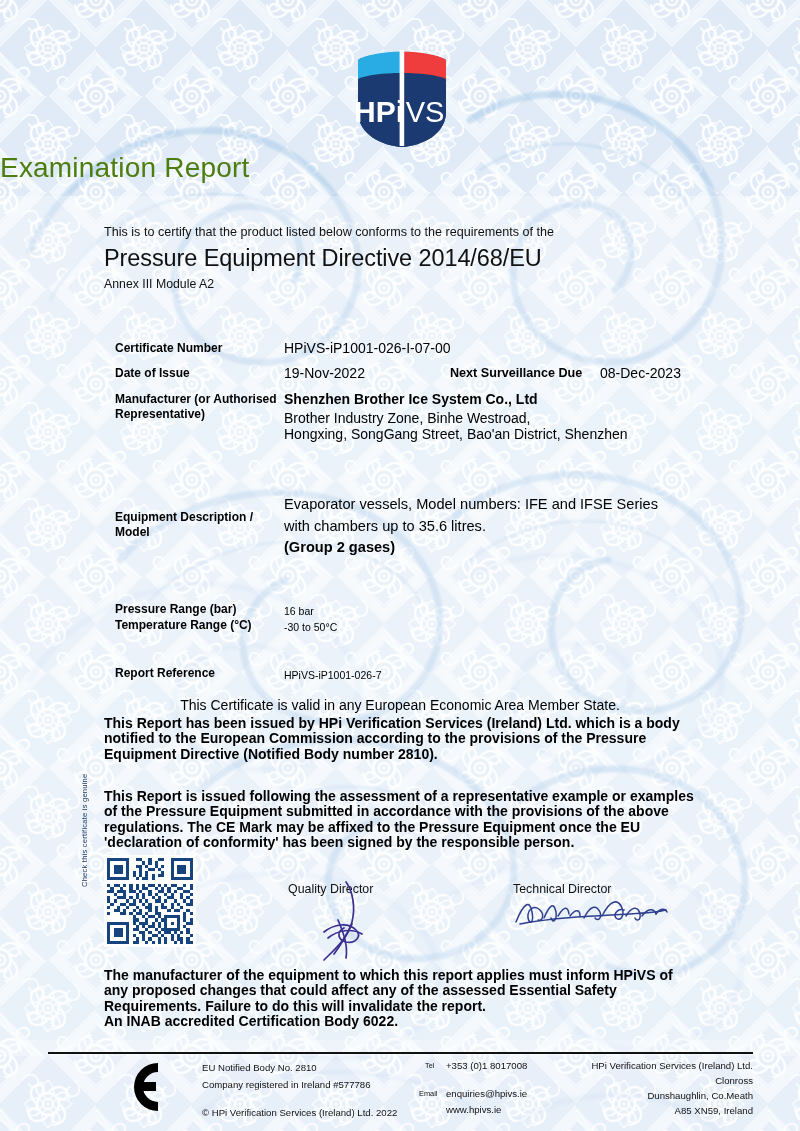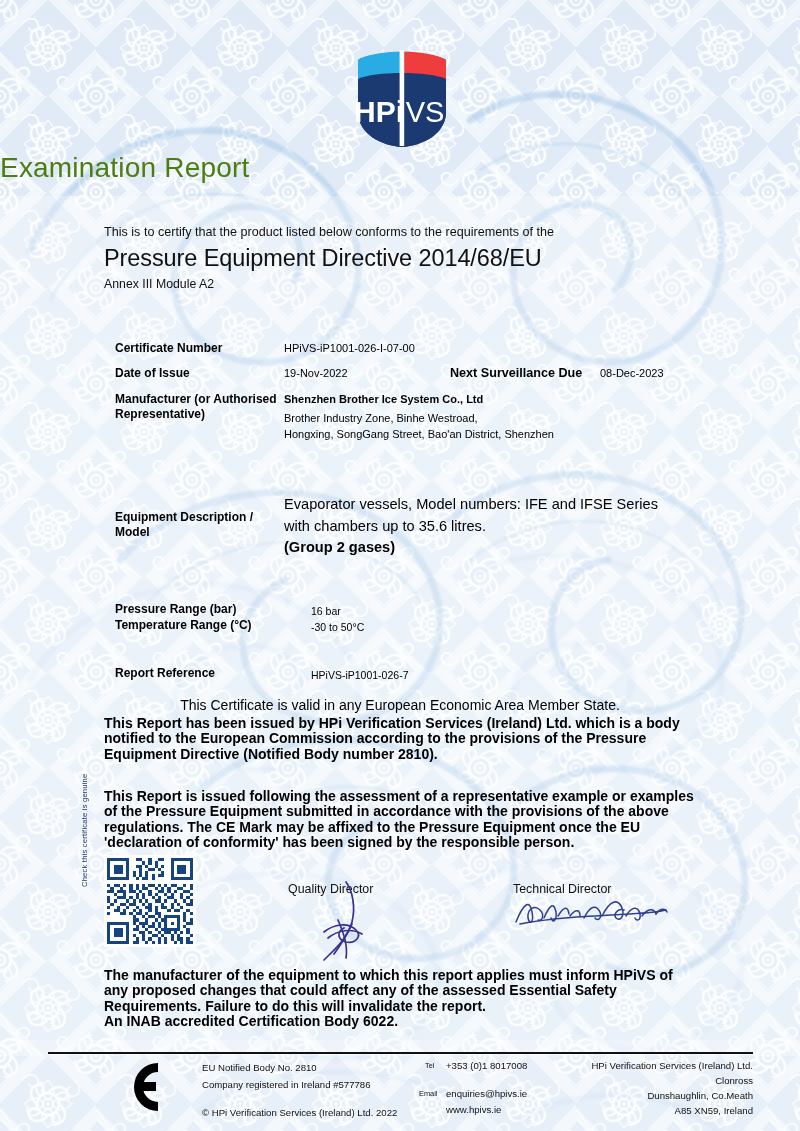--- a/index.html
+++ b/index.html
@@ -80,27 +80,27 @@
     font-size: 12px;
     font-weight: bold;
     color: #000;
     width: 180px;
     line-height: 15px;
     margin-left: 11px;
   }
   .field-value {
     position: absolute;
     left: 180px;
-    font-size: 11px;
+    font-size: 14px;
     color: #000;
     line-height: 15px;
     white-space: nowrap;
   }
   .field-value.bold { font-weight: bold; }
-  .field-value.small { font-size: 10.5px; margin-left: 27px; }
+  .field-value.small { font-size: 10.5px; }
   .field-value.big { font-size: 14.6px; line-height: 20px; }
 
   .inline-label {
     position: absolute;
     font-size: 12.6px;
     font-weight: bold;
     color: #000;
   }
 
   

